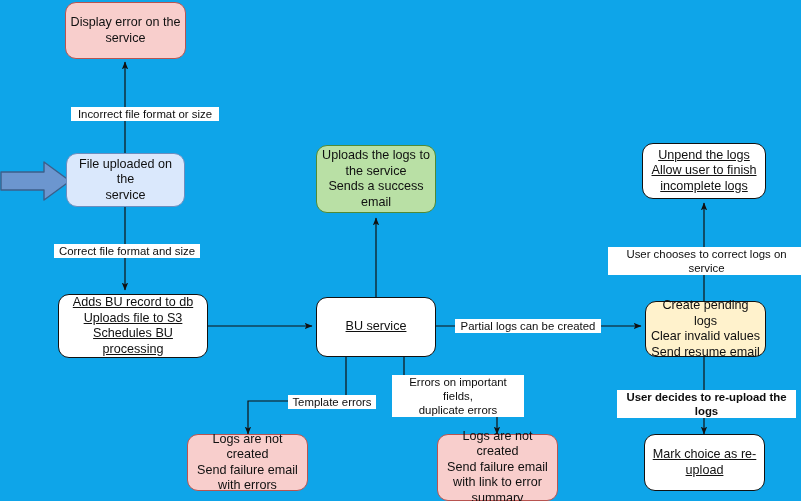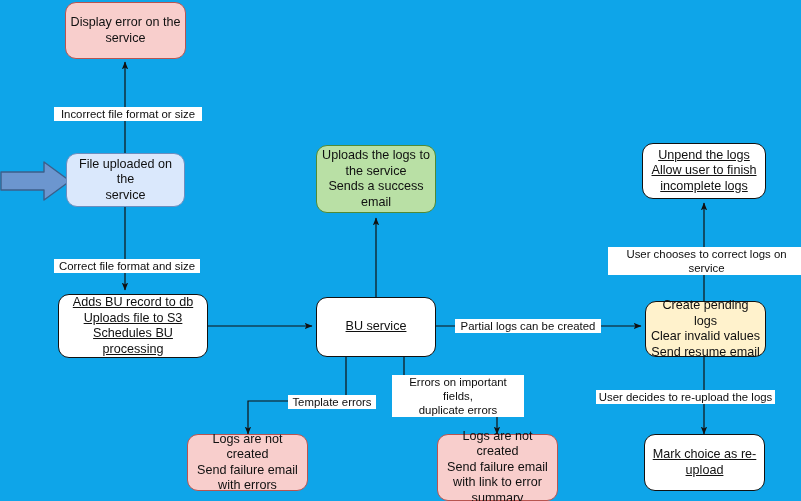--- a/index.html
+++ b/index.html
@@ -128,29 +128,29 @@
 with errors</div>
 
   <div class="node fill-pink" style="left:437px; top:434px; width:121px; height:67px;">Logs are not created
 Send failure email
 with link to error
 summary</div>
 
   <div class="node fill-white" style="left:644px; top:434px; width:121px; height:57px;">Mark choice as re-
 upload</div>
 
-  <div class="edge-label" style="left:54px; top:107px; width:144px;">Incorrect file format or size</div>
+  <div class="edge-label" style="left:71px; top:107px; width:144px;">Incorrect file format or size</div>
 
-  <div class="edge-label" style="left:54px; top:259px; width:142px;">Correct file format and size</div>
+  <div class="edge-label" style="left:54px; top:244px; width:142px;">Correct file format and size</div>
 
 
   <div class="edge-label" style="left:455px; top:319px; width:142px;">Partial logs can be created</div>
 
   <div class="edge-label" style="left:288px; top:395px; width:84px;">Template errors</div>
 
   <div class="edge-label" style="left:392px; top:375px; width:128px;">Errors on important fields,
 duplicate errors</div>
 
   <div class="edge-label" style="left:608px; top:247px; width:193px;">User chooses to correct logs on service</div>
 
-  <div class="edge-label" style="left:596px; top:390px; width:175px;">User decides to re-upload the logs</div>
+  <div class="edge-label" style="left:617px; top:390px; width:175px;font-weight:bold;">User decides to re-upload the logs</div>
 
 </div>
 
 </body></html>

